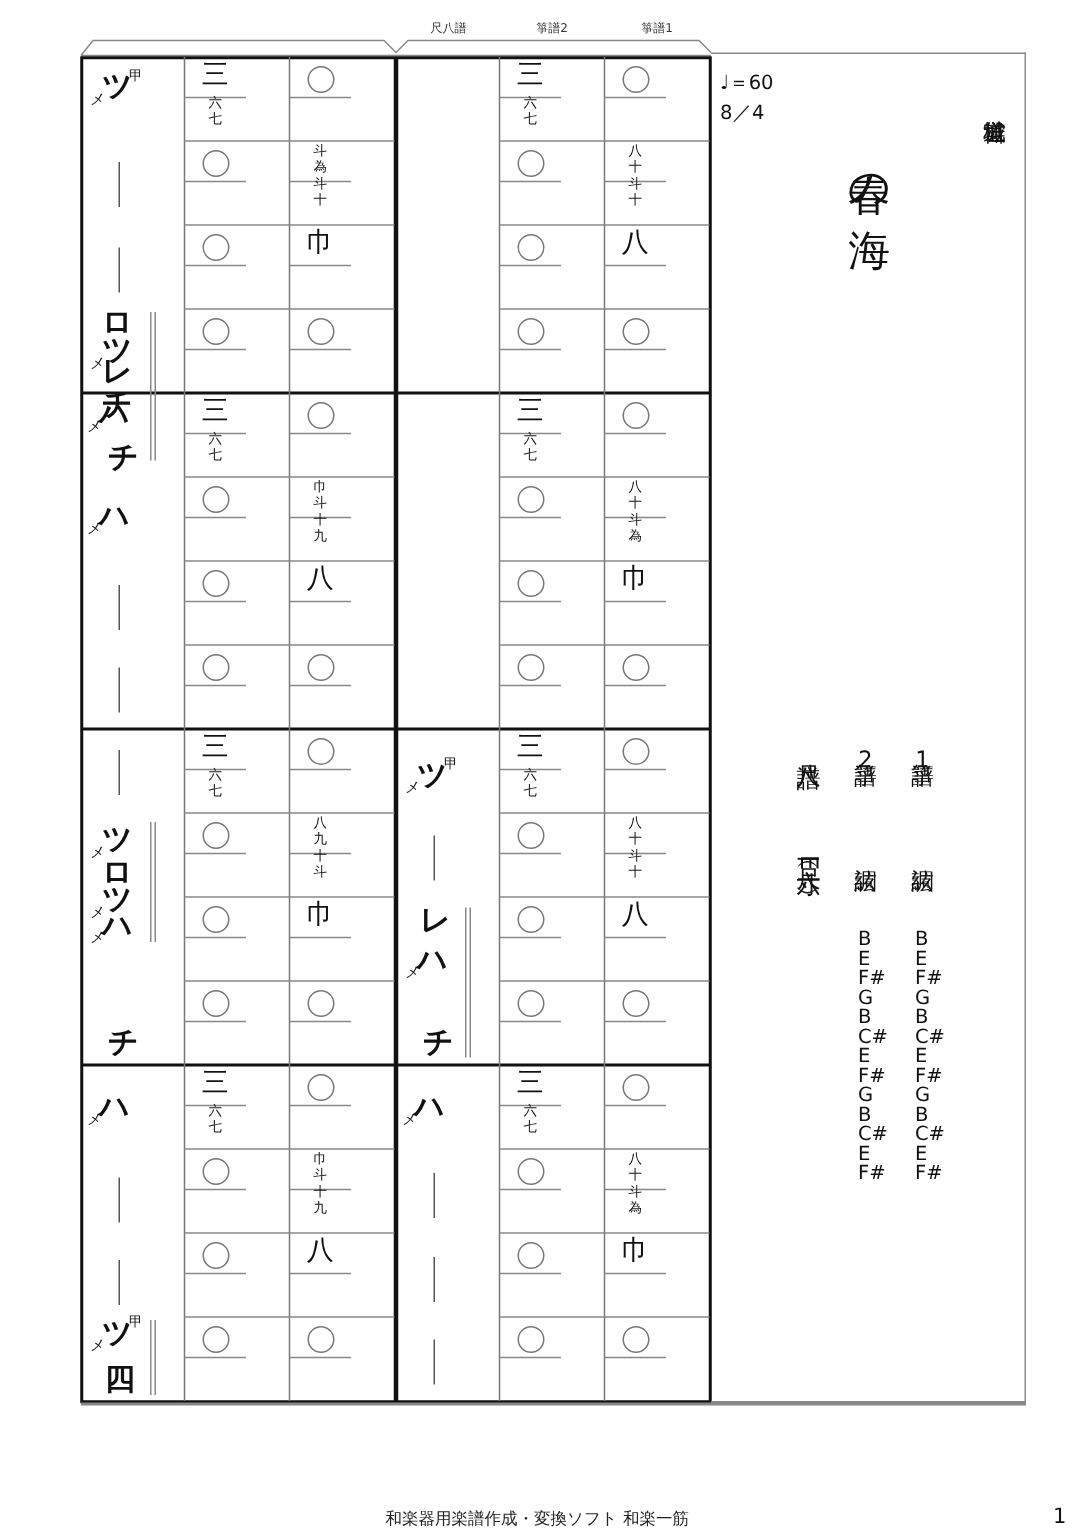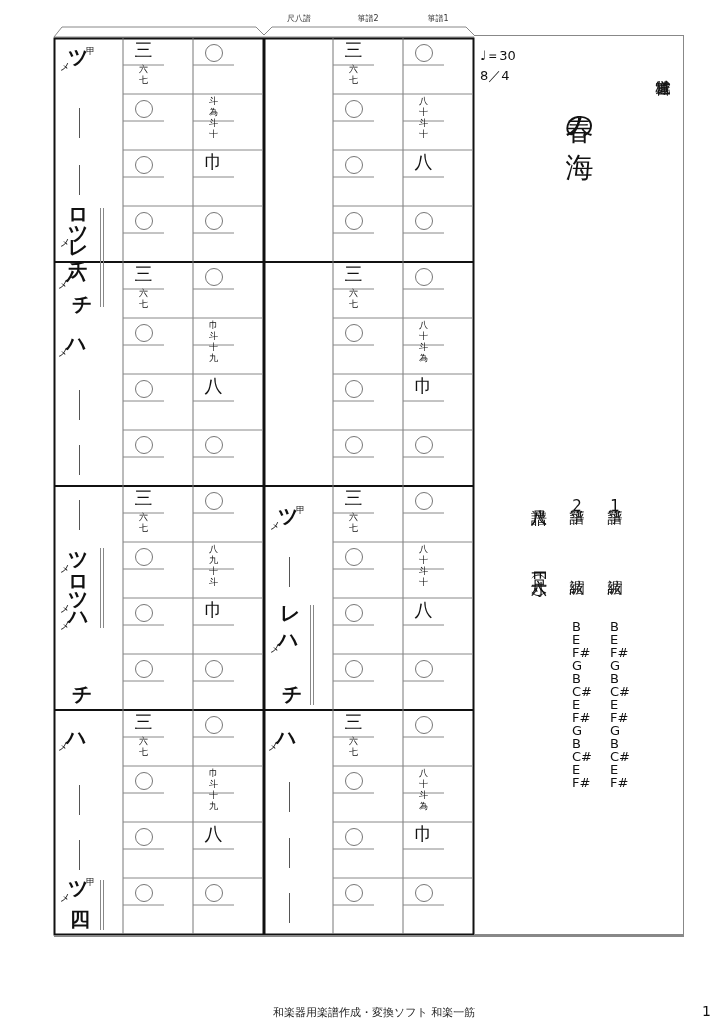--- a/index.html
+++ b/index.html
@@ -15,21 +15,21 @@
   .cell { position: absolute; display: flex; flex-direction: column; align-items: center; }
   .big { font-size: 18px; line-height: 20px; }
   .small { font-size: 9px; line-height: 11px; }
   .circle { width: 18px; height: 18px; border: 1px solid #777; border-radius: 50%; margin-top: 4px; }
   .shaku { position: absolute; font-size: 20px; line-height: 22px; font-weight: bold; }
   .meri { position: absolute; font-size: 10px; font-weight: normal; }
   .kou { position: absolute; font-size: 9px; font-weight: normal; }
   .vtext { position: absolute; writing-mode: vertical-rl; }
   .tempo { position: absolute; left: 480px; top: 46px; font-size: 13px; line-height: 20px; }
   .tuning { position: absolute; font-size: 13px; line-height: 13px; }
-  .footer { position: absolute; top: 1005px; left: 273px; font-size: 11px; color: #222; }
+  .footer { position: absolute; top: 1005px; left: 257px; font-size: 11px; color: #222; }
   .pagenum { position: absolute; top: 1003px; left: 702px; font-size: 14px; }
 </style>
 </head>
 <body>
 
 <div class="col-header" style="left:264px;">尺八譜</div>
 <div class="col-header" style="left:333px;">箏譜2</div>
 <div class="col-header" style="left:403px;">箏譜1</div>
 
 <svg class="overlay" width="724" height="1024">
@@ -161,21 +161,21 @@
       <line x1="403" x2="473" y1="878" y2="878"></line>
       <line x1="123" x2="164" y1="905" y2="905"></line>
       <line x1="193" x2="234" y1="905" y2="905"></line>
       <line x1="333" x2="374" y1="905" y2="905"></line>
       <line x1="403" x2="444" y1="905" y2="905"></line>
     </g>
 </svg>
 
 <div class="panel"></div>
 <div class="tempo">
-  <div>♩＝30</div>
+  <div>♩＝60</div>
   <div>8／4</div>
 </div>
 <div class="vtext" style="left:563px; top:95px; font-size:28px; line-height:32px; letter-spacing:2px;">春の海</div>
 <div class="vtext" style="left:654px; top:68px; font-size:15px; line-height:17px;">宮城道雄</div>
 
 <div class="vtext" style="left:530px; top:497px; font-size:16px; line-height:18px;">尺八譜</div>
 <div class="vtext" style="left:530px; top:565px; font-size:16px; line-height:18px; letter-spacing:1px;">一尺六寸（E）</div>
 <div class="vtext" style="left:568px; top:497px; font-size:15px; line-height:17px; text-orientation:upright;">箏譜2</div>
 <div class="vtext" style="left:606px; top:497px; font-size:15px; line-height:17px; text-orientation:upright;">箏譜1</div>
 <div class="vtext" style="left:568px; top:567px; font-size:15px; line-height:17px;">調絃</div>

